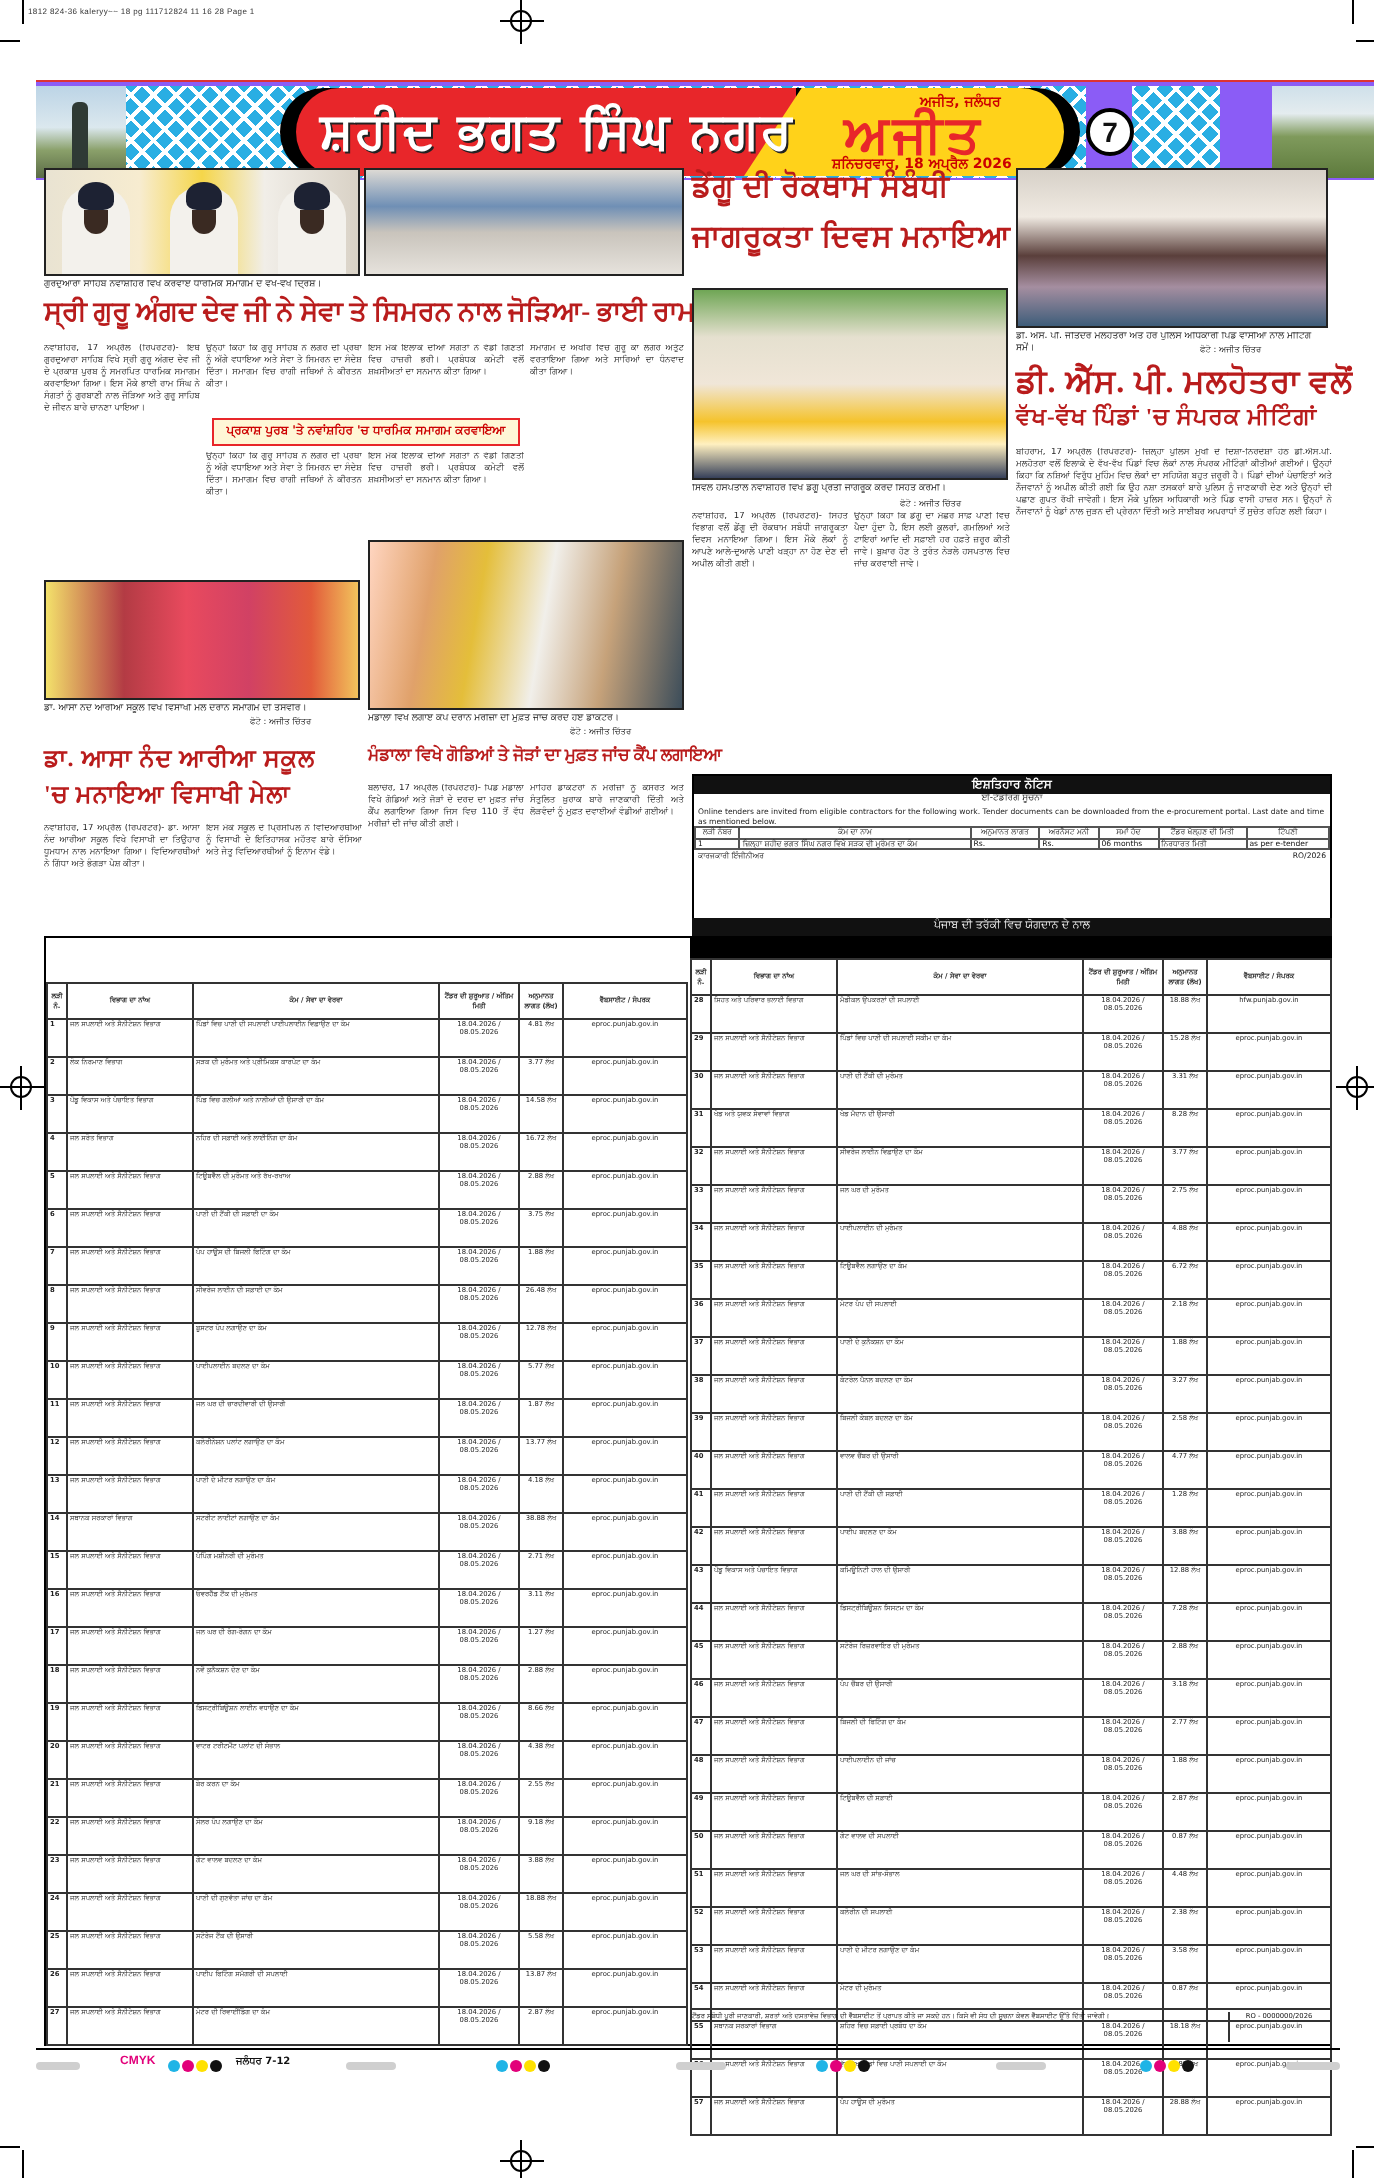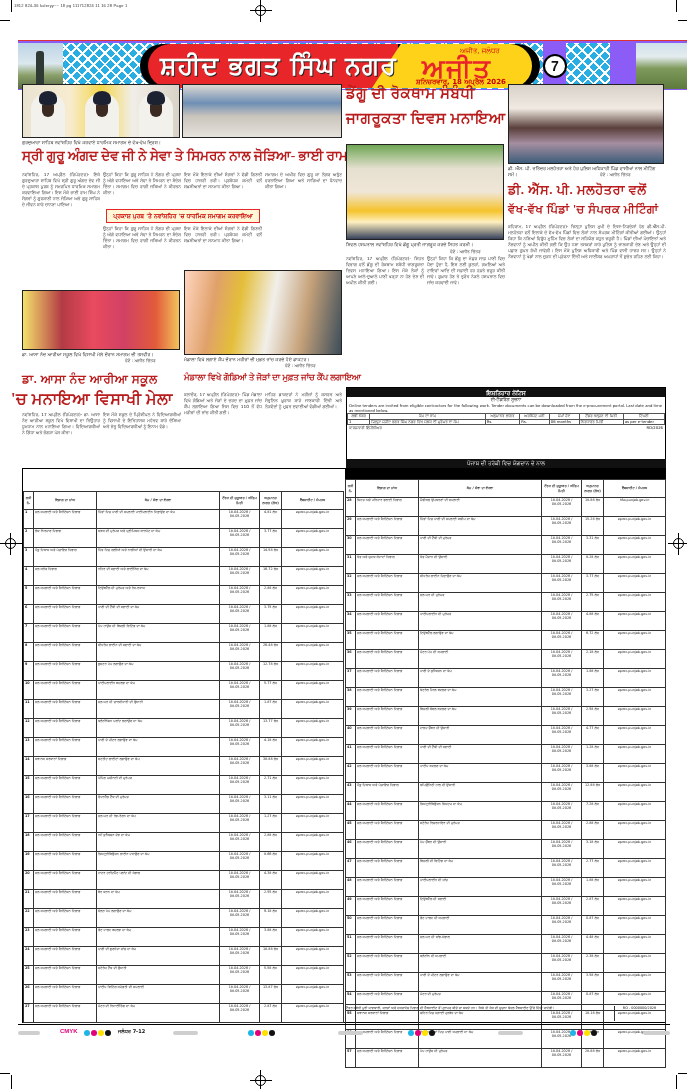--- a/index.html
+++ b/index.html
@@ -21,21 +21,21 @@
   .mh-photo.right { right: 0; width: 62px; background: linear-gradient(180deg,#cfe0ea 0%,#e4ecef 30%,#7f9a5c 55%,#5d7a3c 100%); }
   .mh-pattern { position: absolute; top: 2px; height: 46px; width: 480px; left: 45px;
     background:
       repeating-linear-gradient(45deg, transparent 0 6px, #fff 6px 8px),
       repeating-linear-gradient(-45deg, transparent 0 6px, #fff 6px 8px),
       #29aee3; }
   .mh-pill { position: absolute; left: 122px; top: 3px; width: 400px; height: 44px; border-radius: 22px; background: #000; overflow: hidden; }
   .mh-red { position: absolute; left: 8px; top: 0; width: 250px; height: 44px; background: #e8262a; border-radius: 22px 0 0 22px; }
   .mh-yellow { position: absolute; left: 232px; top: 0; width: 160px; height: 44px; background: #ffd21a; clip-path: polygon(18% 0, 100% 0, 100% 100%, 0 100%); border-radius: 0 22px 22px 0; }
   .mh-title { position: absolute; left: 20px; top: 7px; font-size: 25px; font-weight: bold; color: #fff; letter-spacing: 1px; font-family: "DejaVu Sans", sans-serif; text-shadow: 1px 1px 0 #222; white-space: nowrap; }
-  .mh-small { position: absolute; left: 276px; top: 3px; font-size: 7px; color: #c00; font-weight: normal; padding-left: 44px; }
+  .mh-small { position: absolute; left: 276px; top: 3px; font-size: 7px; color: #c00; font-weight: bold; padding-left: 44px; }
   .mh-brand { position: absolute; left: 282px; top: 9px; font-size: 26px; font-weight: bold; color: #e8262a; font-family: "DejaVu Serif", serif; letter-spacing: 2px; }
   .mh-date { position: absolute; left: 276px; top: 34px; font-size: 7px; color: #c00; font-weight: bold; white-space: nowrap; }
   .mh-page { position: absolute; left: 525px; top: 13px; width: 24px; height: 24px; border-radius: 50%; background: #fff; border: 2px solid #000; font-size: 14px; font-weight: bold; text-align: center; line-height: 20px; font-family: "Liberation Sans", sans-serif; }
   .mh-pattern2 { position: absolute; top: 2px; height: 46px; left: 548px; width: 44px;
     background:
       repeating-linear-gradient(45deg, transparent 0 6px, #fff 6px 8px),
       repeating-linear-gradient(-45deg, transparent 0 6px, #fff 6px 8px),
       #29aee3; }
 
   
@@ -160,29 +160,29 @@
 <div class="head" style="left:346px;top:110px;width:160px;font-size:15px">ਜਾਗਰੂਕਤਾ ਦਿਵਸ ਮਨਾਇਆ</div>
 <div class="photo ph-dengue"></div>
 <div class="caption" style="left:346px;top:242px;width:158px;height:12px">ਸਿਵਲ ਹਸਪਤਾਲ ਨਵਾਂਸ਼ਹਿਰ ਵਿਖੇ ਡੇਂਗੂ ਪ੍ਰਤੀ ਜਾਗਰੂਕ ਕਰਦੇ ਸਿਹਤ ਕਰਮੀ।</div>
 <div class="credit" style="left:450px;top:249px">ਫੋਟੋ : ਅਜੀਤ ਚਿੱਤਰ</div>
 <div class="col" style="left:346px;top:256px;width:78px;height:128px">ਨਵਾਂਸ਼ਹਿਰ, 17 ਅਪ੍ਰੈਲ (ਰਿਪੋਰਟਰ)- ਸਿਹਤ ਵਿਭਾਗ ਵਲੋਂ ਡੇਂਗੂ ਦੀ ਰੋਕਥਾਮ ਸਬੰਧੀ ਜਾਗਰੂਕਤਾ ਦਿਵਸ ਮਨਾਇਆ ਗਿਆ। ਇਸ ਮੌਕੇ ਲੋਕਾਂ ਨੂੰ ਆਪਣੇ ਆਲੇ-ਦੁਆਲੇ ਪਾਣੀ ਖੜ੍ਹਾ ਨਾ ਹੋਣ ਦੇਣ ਦੀ ਅਪੀਲ ਕੀਤੀ ਗਈ।</div>
 <div class="col" style="left:427px;top:256px;width:78px;height:128px">ਉਨ੍ਹਾਂ ਕਿਹਾ ਕਿ ਡੇਂਗੂ ਦਾ ਮੱਛਰ ਸਾਫ਼ ਪਾਣੀ ਵਿਚ ਪੈਦਾ ਹੁੰਦਾ ਹੈ, ਇਸ ਲਈ ਕੂਲਰਾਂ, ਗਮਲਿਆਂ ਅਤੇ ਟਾਇਰਾਂ ਆਦਿ ਦੀ ਸਫ਼ਾਈ ਹਰ ਹਫ਼ਤੇ ਜ਼ਰੂਰ ਕੀਤੀ ਜਾਵੇ। ਬੁਖ਼ਾਰ ਹੋਣ ਤੇ ਤੁਰੰਤ ਨੇੜਲੇ ਹਸਪਤਾਲ ਵਿਚ ਜਾਂਚ ਕਰਵਾਈ ਜਾਵੇ।</div>
 
 <div class="photo ph-dsp"></div>
 <div class="caption" style="left:508px;top:166px;width:158px;height:12px">ਡੀ. ਐੱਸ. ਪੀ. ਜਤਿੰਦਰ ਮਲਹੋਤਰਾ ਅਤੇ ਹੋਰ ਪੁਲਿਸ ਅਧਿਕਾਰੀ ਪਿੰਡ ਵਾਸੀਆਂ ਨਾਲ ਮੀਟਿੰਗ ਸਮੇਂ।</div>
 <div class="credit" style="left:600px;top:172px">ਫੋਟੋ : ਅਜੀਤ ਚਿੱਤਰ</div>
-<div class="head" style="left:508px;top:182px;width:158px;font-size:13px">ਡੀ. ਐੱਸ. ਪੀ. ਮਲਹੋਤਰਾ ਵਲੋਂ</div>
+<div class="head" style="left:508px;top:182px;width:158px;font-size:16px">ਡੀ. ਐੱਸ. ਪੀ. ਮਲਹੋਤਰਾ ਵਲੋਂ</div>
 <div class="head" style="left:508px;top:203px;width:158px;font-size:11.5px">ਵੱਖ-ਵੱਖ ਪਿੰਡਾਂ 'ਚ ਸੰਪਰਕ ਮੀਟਿੰਗਾਂ</div>
 <div class="col" style="left:508px;top:224px;width:158px;height:160px">ਬਹਿਰਾਮ, 17 ਅਪ੍ਰੈਲ (ਰਿਪੋਰਟਰ)- ਜ਼ਿਲ੍ਹਾ ਪੁਲਿਸ ਮੁਖੀ ਦੇ ਦਿਸ਼ਾ-ਨਿਰਦੇਸ਼ਾਂ ਹੇਠ ਡੀ.ਐੱਸ.ਪੀ. ਮਲਹੋਤਰਾ ਵਲੋਂ ਇਲਾਕੇ ਦੇ ਵੱਖ-ਵੱਖ ਪਿੰਡਾਂ ਵਿਚ ਲੋਕਾਂ ਨਾਲ ਸੰਪਰਕ ਮੀਟਿੰਗਾਂ ਕੀਤੀਆਂ ਗਈਆਂ। ਉਨ੍ਹਾਂ ਕਿਹਾ ਕਿ ਨਸ਼ਿਆਂ ਵਿਰੁੱਧ ਮੁਹਿੰਮ ਵਿਚ ਲੋਕਾਂ ਦਾ ਸਹਿਯੋਗ ਬਹੁਤ ਜ਼ਰੂਰੀ ਹੈ। ਪਿੰਡਾਂ ਦੀਆਂ ਪੰਚਾਇਤਾਂ ਅਤੇ ਨੌਜਵਾਨਾਂ ਨੂੰ ਅਪੀਲ ਕੀਤੀ ਗਈ ਕਿ ਉਹ ਨਸ਼ਾ ਤਸਕਰਾਂ ਬਾਰੇ ਪੁਲਿਸ ਨੂੰ ਜਾਣਕਾਰੀ ਦੇਣ ਅਤੇ ਉਨ੍ਹਾਂ ਦੀ ਪਛਾਣ ਗੁਪਤ ਰੱਖੀ ਜਾਵੇਗੀ। ਇਸ ਮੌਕੇ ਪੁਲਿਸ ਅਧਿਕਾਰੀ ਅਤੇ ਪਿੰਡ ਵਾਸੀ ਹਾਜ਼ਰ ਸਨ। ਉਨ੍ਹਾਂ ਨੇ ਨੌਜਵਾਨਾਂ ਨੂੰ ਖੇਡਾਂ ਨਾਲ ਜੁੜਨ ਦੀ ਪ੍ਰੇਰਨਾ ਦਿੱਤੀ ਅਤੇ ਸਾਈਬਰ ਅਪਰਾਧਾਂ ਤੋਂ ਸੁਚੇਤ ਰਹਿਣ ਲਈ ਕਿਹਾ।</div>
 
 <div class="photo ph-school"></div>
 <div class="caption" style="left:22px;top:352px;width:158px;height:12px">ਡਾ. ਆਸਾ ਨੰਦ ਆਰੀਆ ਸਕੂਲ ਵਿਖੇ ਵਿਸਾਖੀ ਮੇਲੇ ਦੌਰਾਨ ਸਮਾਗਮ ਦੀ ਤਸਵੀਰ।</div>
 <div class="credit" style="left:125px;top:358px">ਫੋਟੋ : ਅਜੀਤ ਚਿੱਤਰ</div>
 <div class="head" style="left:22px;top:372px;width:160px;font-size:12px">ਡਾ. ਆਸਾ ਨੰਦ ਆਰੀਆ ਸਕੂਲ</div>
-<div class="head" style="left:11px;top:390px;width:160px;font-size:16px">'ਚ ਮਨਾਇਆ ਵਿਸਾਖੀ ਮੇਲਾ</div>
+<div class="head" style="left:22px;top:390px;width:160px;font-size:12px">'ਚ ਮਨਾਇਆ ਵਿਸਾਖੀ ਮੇਲਾ</div>
 <div class="col" style="left:22px;top:412px;width:78px;height:52px">ਨਵਾਂਸ਼ਹਿਰ, 17 ਅਪ੍ਰੈਲ (ਰਿਪੋਰਟਰ)- ਡਾ. ਆਸਾ ਨੰਦ ਆਰੀਆ ਸਕੂਲ ਵਿਖੇ ਵਿਸਾਖੀ ਦਾ ਤਿਉਹਾਰ ਧੂਮਧਾਮ ਨਾਲ ਮਨਾਇਆ ਗਿਆ। ਵਿਦਿਆਰਥੀਆਂ ਨੇ ਗਿੱਧਾ ਅਤੇ ਭੰਗੜਾ ਪੇਸ਼ ਕੀਤਾ।</div>
 <div class="col" style="left:103px;top:412px;width:78px;height:52px">ਇਸ ਮੌਕੇ ਸਕੂਲ ਦੇ ਪ੍ਰਿੰਸੀਪਲ ਨੇ ਵਿਦਿਆਰਥੀਆਂ ਨੂੰ ਵਿਸਾਖੀ ਦੇ ਇਤਿਹਾਸਕ ਮਹੱਤਵ ਬਾਰੇ ਦੱਸਿਆ ਅਤੇ ਜੇਤੂ ਵਿਦਿਆਰਥੀਆਂ ਨੂੰ ਇਨਾਮ ਵੰਡੇ।</div>
 
 <div class="photo ph-camp"></div>
 <div class="caption" style="left:184px;top:357px;width:158px;height:12px">ਮੰਡਾਲਾ ਵਿਖੇ ਲਗਾਏ ਕੈਂਪ ਦੌਰਾਨ ਮਰੀਜ਼ਾਂ ਦੀ ਮੁਫ਼ਤ ਜਾਂਚ ਕਰਦੇ ਹੋਏ ਡਾਕਟਰ।</div>
 <div class="credit" style="left:285px;top:363px">ਫੋਟੋ : ਅਜੀਤ ਚਿੱਤਰ</div>
 <div class="head" style="left:184px;top:372px;width:142px;font-size:8.5px;letter-spacing:0">ਮੰਡਾਲਾ ਵਿਖੇ ਗੋਡਿਆਂ ਤੇ ਜੋੜਾਂ ਦਾ ਮੁਫ਼ਤ ਜਾਂਚ ਕੈਂਪ ਲਗਾਇਆ</div>
 <div class="col" style="left:184px;top:392px;width:78px;height:72px">ਬਲਾਚੌਰ, 17 ਅਪ੍ਰੈਲ (ਰਿਪੋਰਟਰ)- ਪਿੰਡ ਮੰਡਾਲਾ ਵਿਖੇ ਗੋਡਿਆਂ ਅਤੇ ਜੋੜਾਂ ਦੇ ਦਰਦ ਦਾ ਮੁਫ਼ਤ ਜਾਂਚ ਕੈਂਪ ਲਗਾਇਆ ਗਿਆ ਜਿਸ ਵਿਚ 110 ਤੋਂ ਵੱਧ ਮਰੀਜ਼ਾਂ ਦੀ ਜਾਂਚ ਕੀਤੀ ਗਈ।</div>
 <div class="col" style="left:265px;top:392px;width:77px;height:72px">ਮਾਹਿਰ ਡਾਕਟਰਾਂ ਨੇ ਮਰੀਜ਼ਾਂ ਨੂੰ ਕਸਰਤ ਅਤੇ ਸੰਤੁਲਿਤ ਖ਼ੁਰਾਕ ਬਾਰੇ ਜਾਣਕਾਰੀ ਦਿੱਤੀ ਅਤੇ ਲੋੜਵੰਦਾਂ ਨੂੰ ਮੁਫ਼ਤ ਦਵਾਈਆਂ ਵੰਡੀਆਂ ਗਈਆਂ।</div>
 

